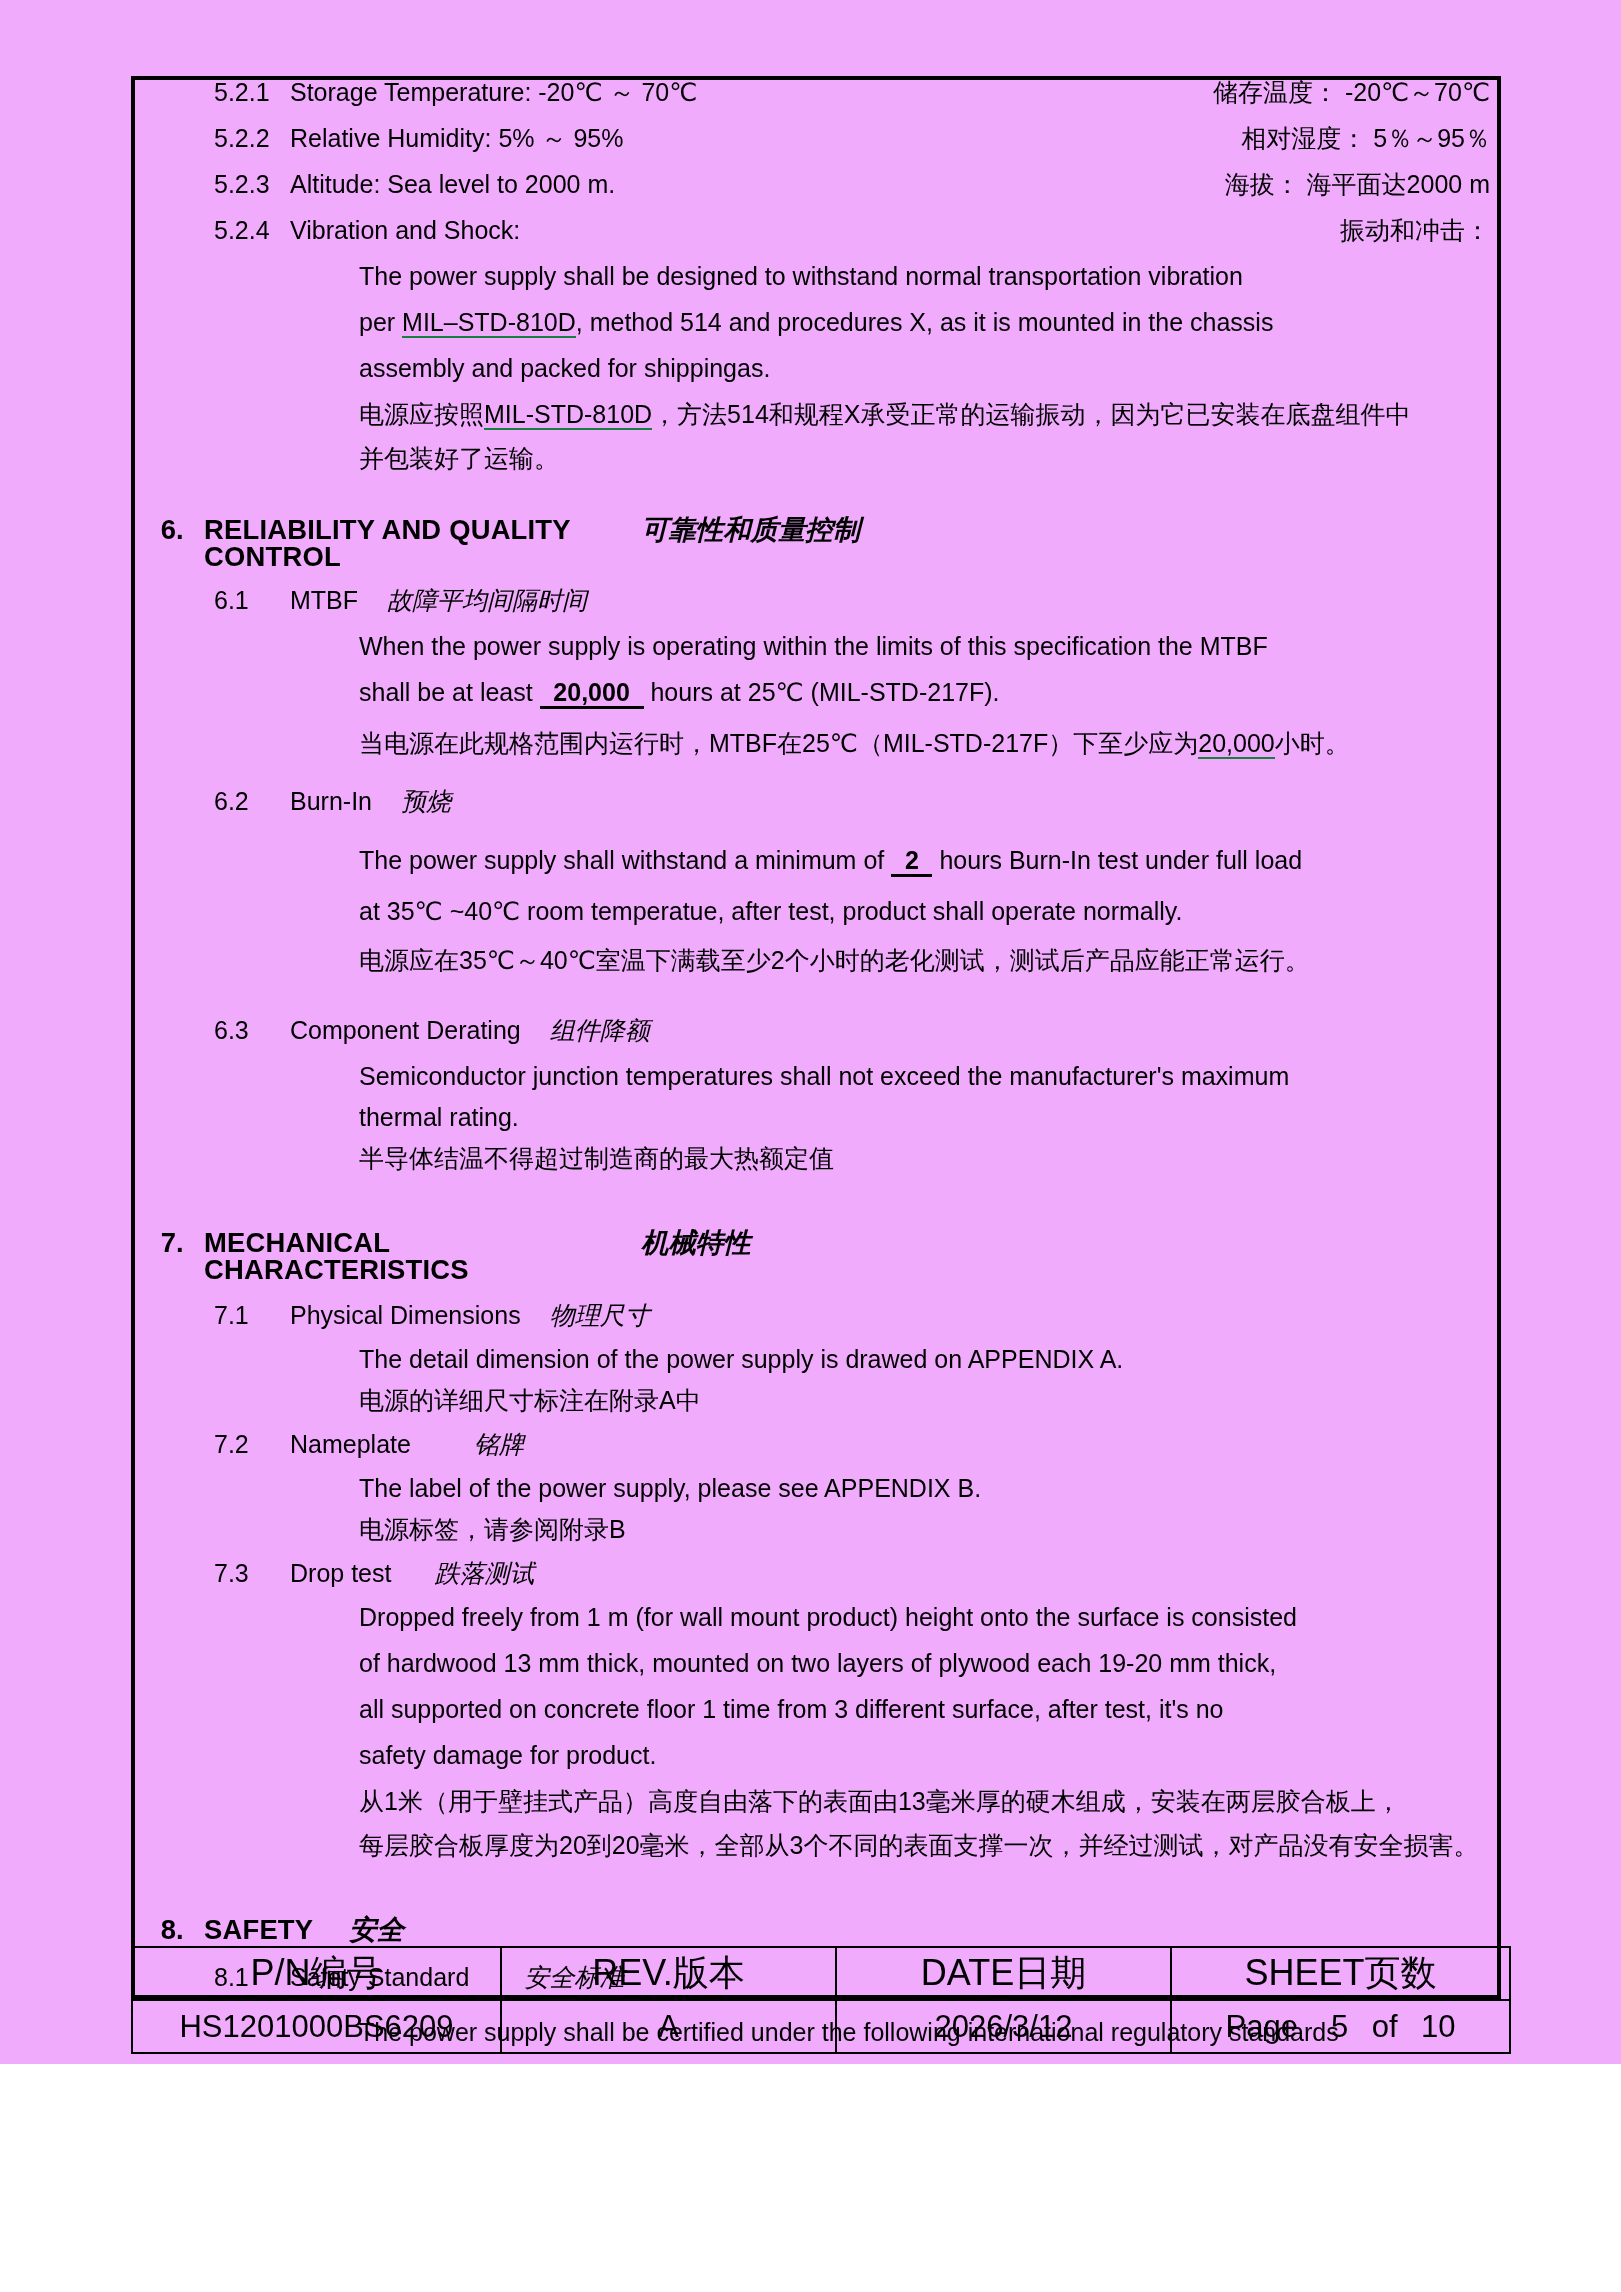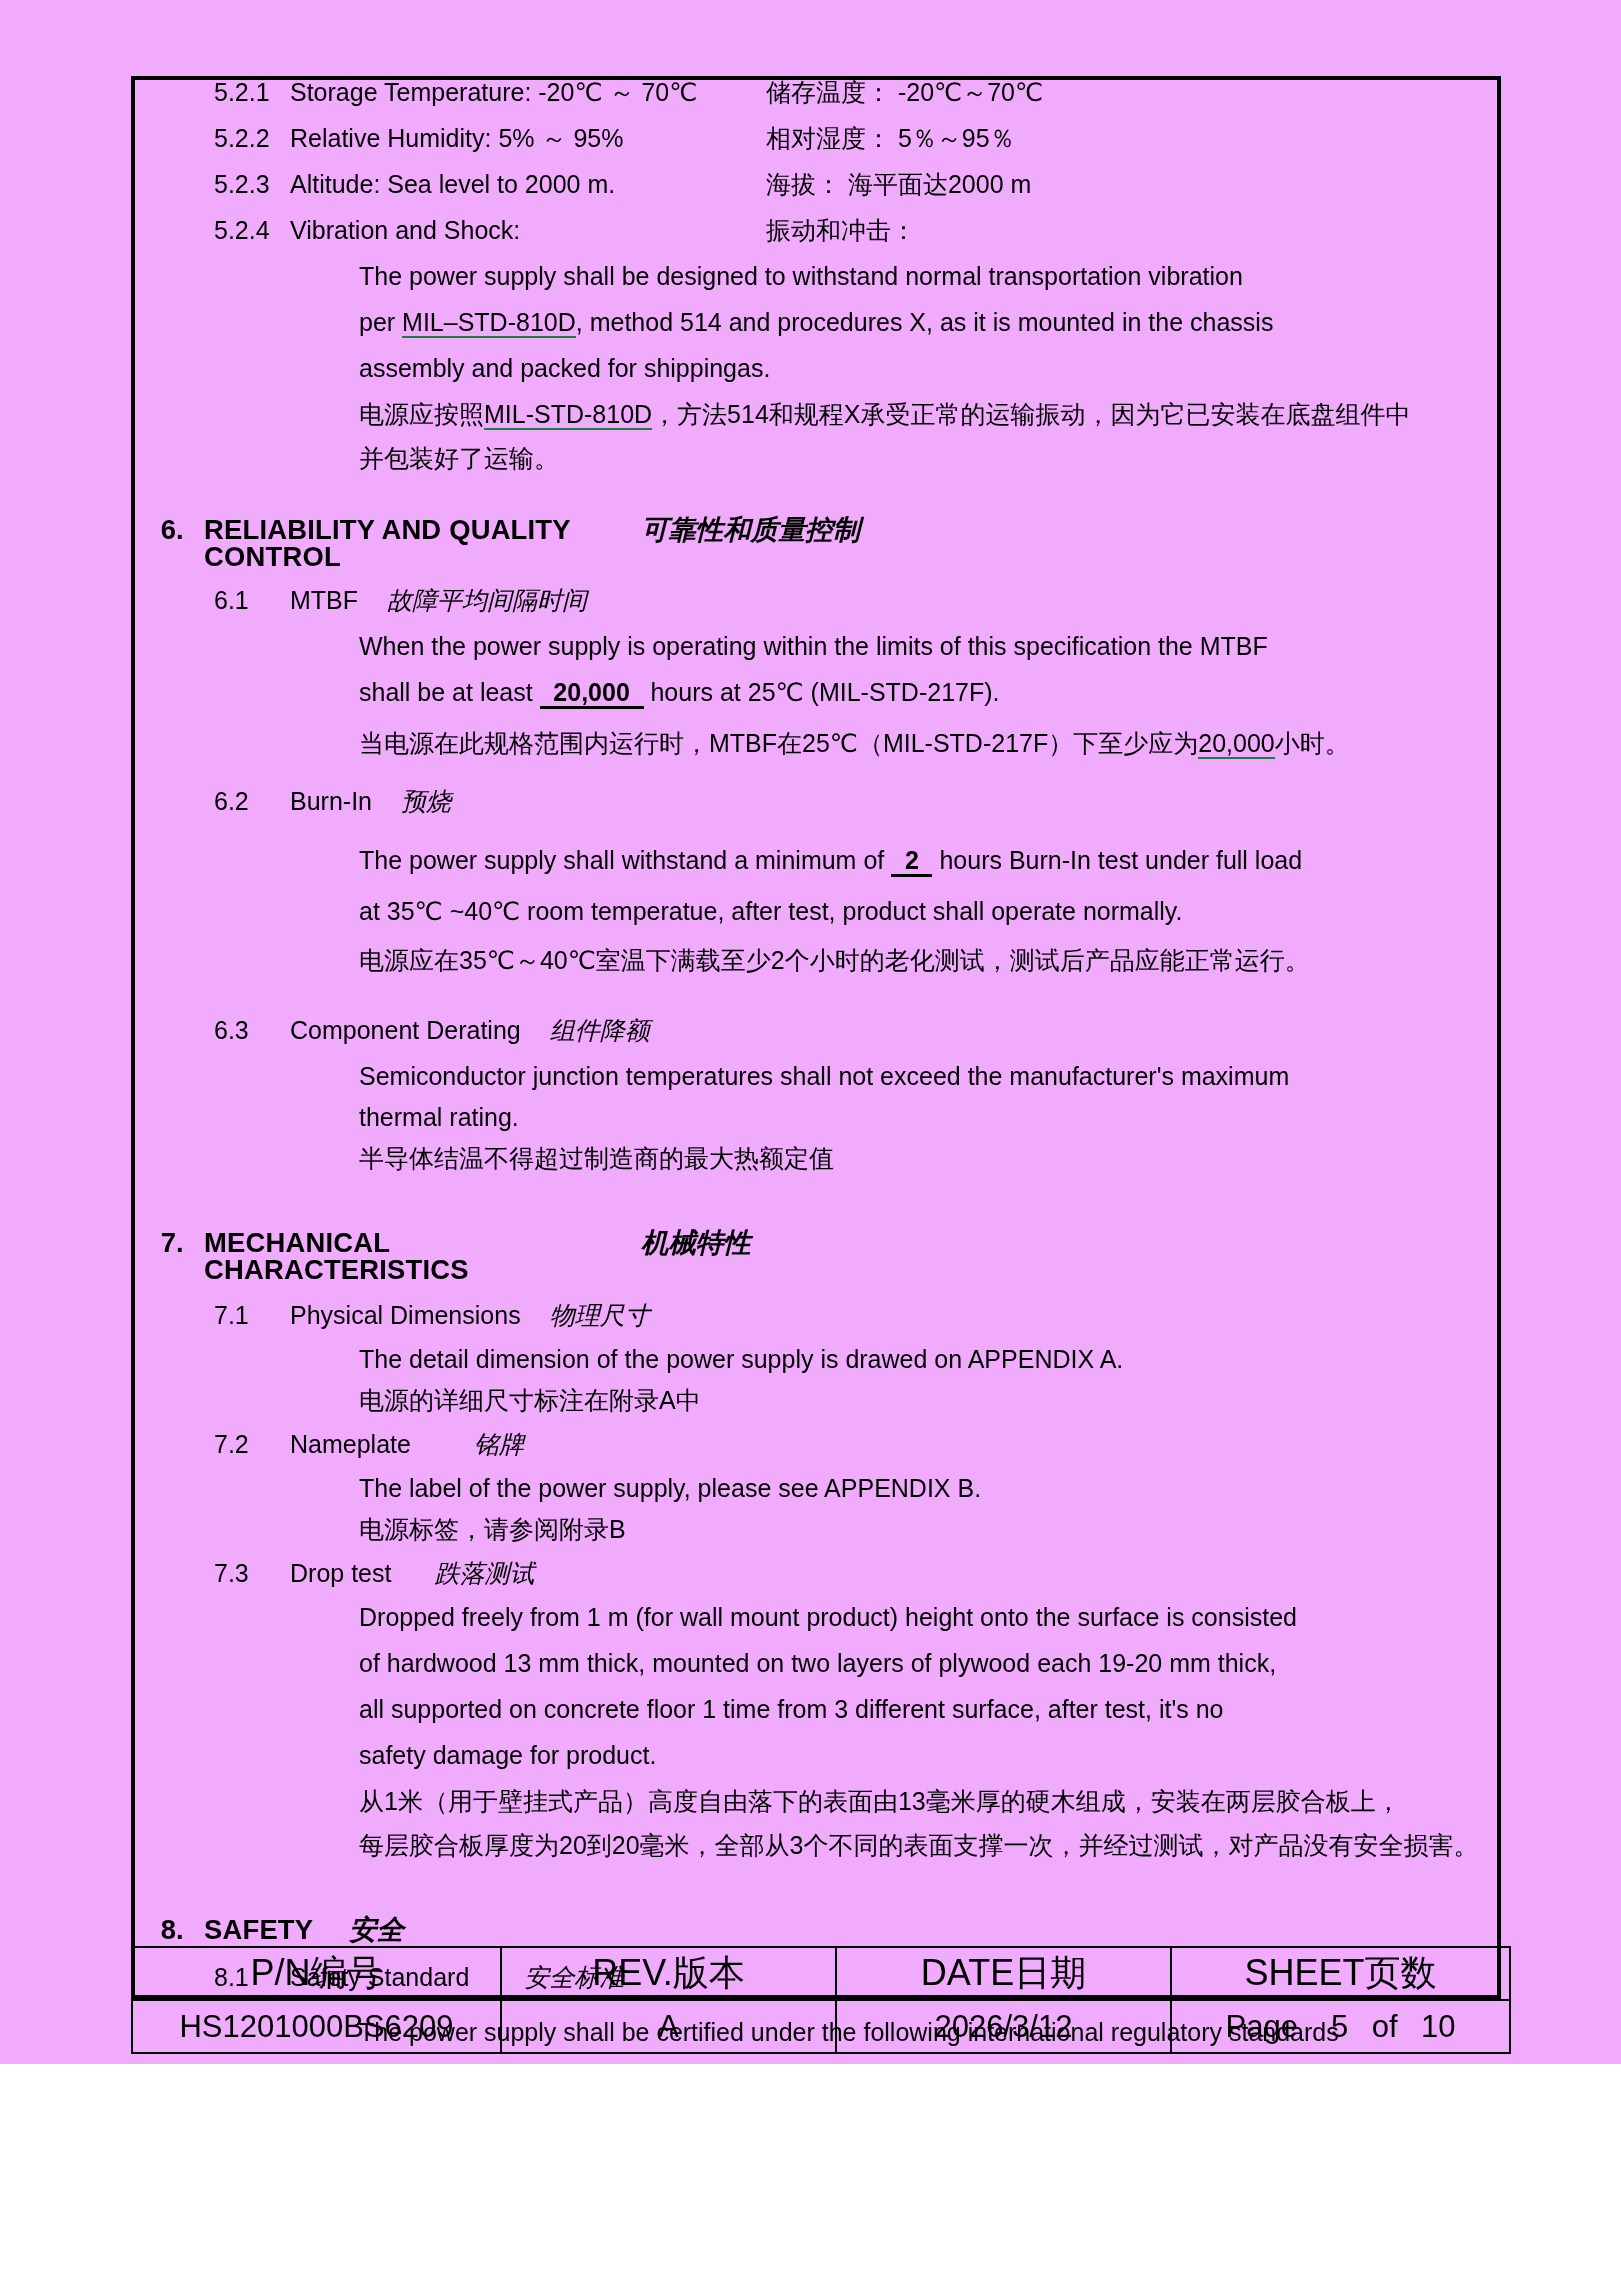--- a/index.html
+++ b/index.html
@@ -51,21 +51,21 @@
   }
 
   .sub-line {
     display: flex;
     align-items: baseline;
     padding-left: 67px;
     min-height: 46px;
   }
   .sub-line .num { width: 76px; }
   .sub-line .en  { width: 476px; flex: 0 0 auto; }
-  .sub-line .zh  { flex: 1 1 auto; }
+  .sub-line .zh  { flex: 1 1 auto; text-align: right; }
 
   
   .body-line {
     padding-left: 212px;
     min-height: 46px;
     white-space: nowrap;
   }
   .body-line.tight { min-height: 41px; }
   .body-line.zh-line { min-height: 44px; }
 

